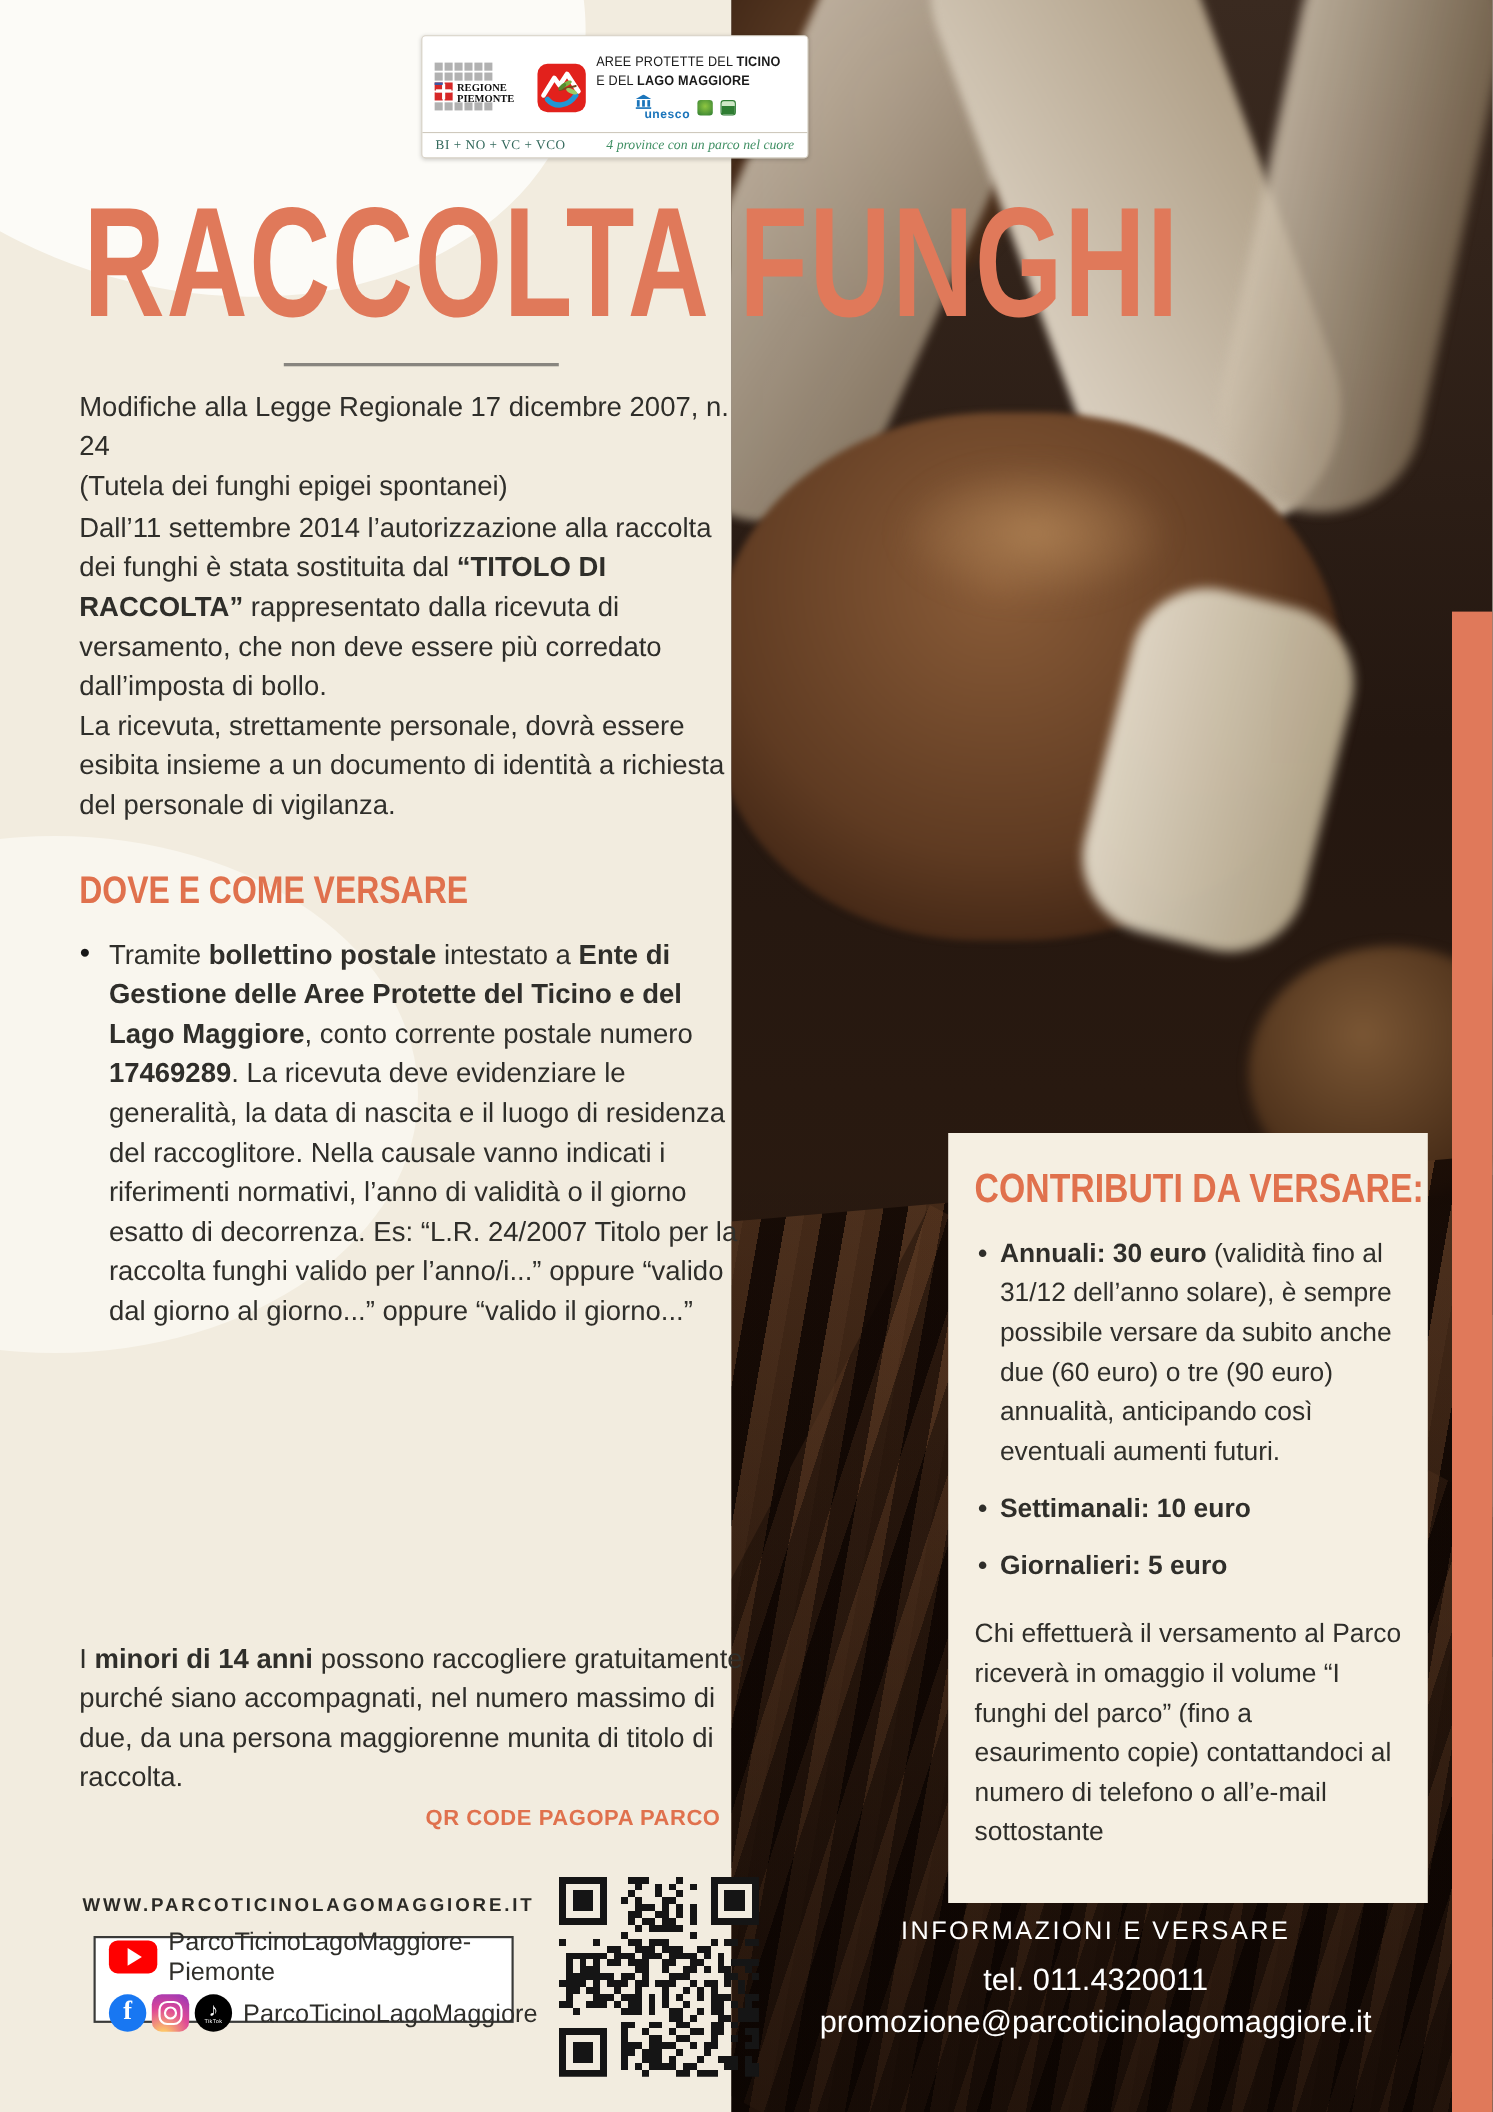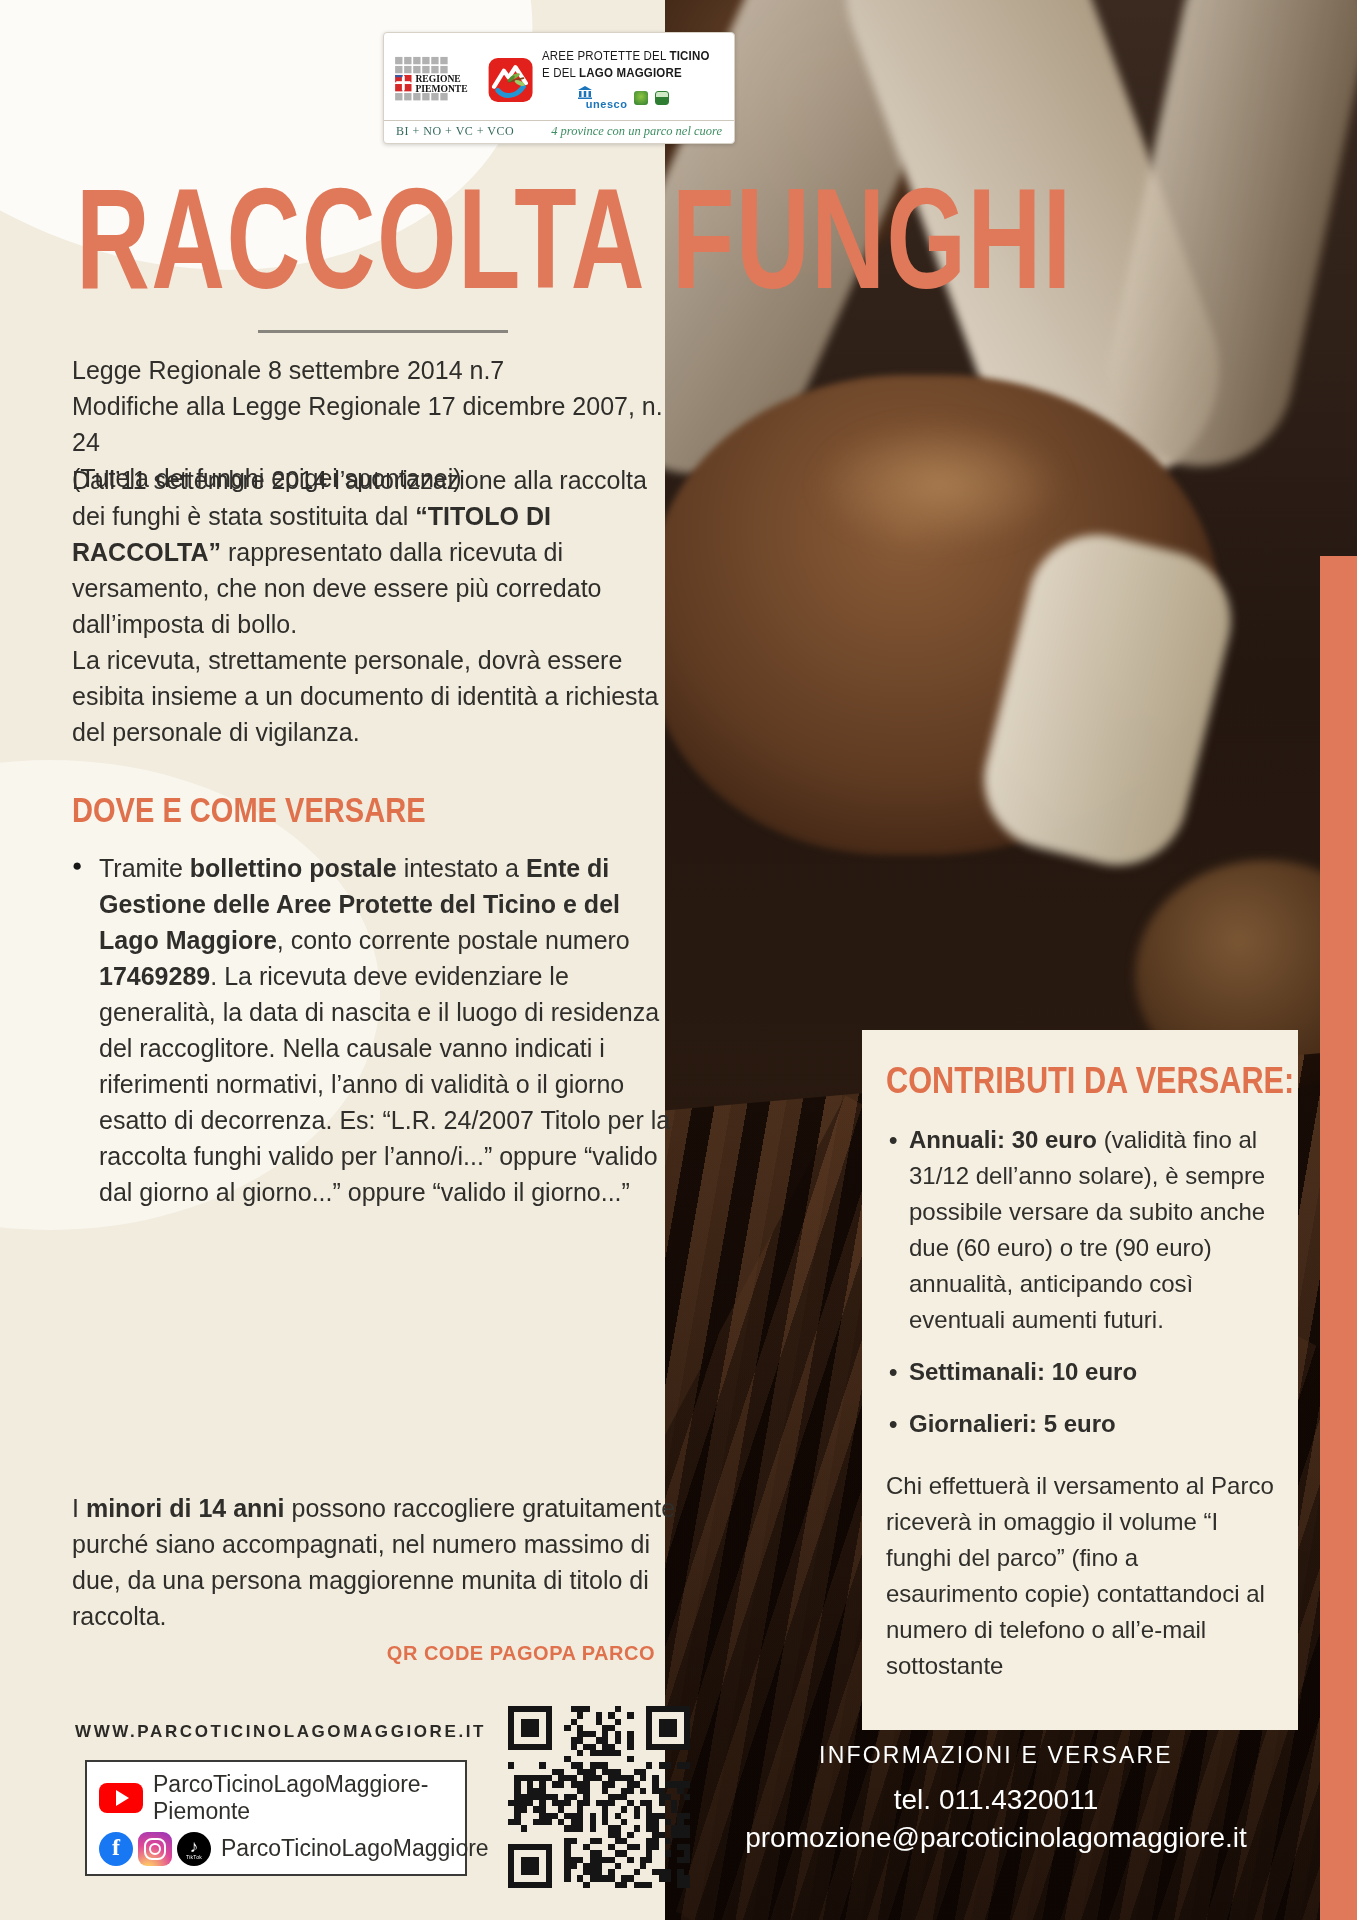--- a/index.html
+++ b/index.html
@@ -76,21 +76,21 @@
   .bullets li{position:relative;padding-left:27px;}
   .bullets li + li{margin-top:103px;}
   .bullets li::before{content:"●";position:absolute;left:0;top:4px;font-size:17px;color:#171717;}
   .minori{position:absolute;left:72px;top:1490px;width:606px;z-index:3;}
   .qr-label{position:absolute;left:72px;top:1642px;width:583px;text-align:right;color:#e0714d;
             font-weight:700;font-size:20px;letter-spacing:.5px;z-index:3;}
   .website{position:absolute;left:75px;top:1722px;font-size:17px;font-weight:700;letter-spacing:2.6px;
            color:#2b2a26;z-index:3;}
 
   
-  .social-card{position:absolute;left:85px;top:1760px;width:382px;height:116px;background:#fff;
+  .social-card{position:absolute;left:85px;top:1760px;width:382px;height:79px;background:#fff;
                border:2px solid #3a3a38;z-index:3;box-sizing:border-box;display:flex;flex-direction:column;
                justify-content:center;gap:7px;padding:6px 12px;}
   .social-row{display:flex;align-items:center;gap:10px;}
   .social-row .label{font-size:23px;color:#2f2e2a;}
   .yt{width:44px;height:30px;background:#ff0000;border-radius:8px;display:flex;align-items:center;justify-content:center;flex:0 0 auto;}
   .yt i{display:block;width:0;height:0;border-left:13px solid #fff;border-top:8px solid rgba(0,0,0,0);border-bottom:8px solid rgba(0,0,0,0);margin-left:3px;}
   .icon-cluster{display:flex;align-items:center;gap:5px;flex:0 0 auto;}
   .fb{width:34px;height:34px;border-radius:50%;background:#1877f2;position:relative;}
   .fb::after{content:"f";position:absolute;left:0;right:0;top:2px;text-align:center;color:#fff;
              font-family:"Liberation Serif",serif;font-weight:700;font-size:24px;}
@@ -215,21 +215,20 @@
     <div class="card-bottom">
       <span class="provinces">BI + NO + VC + VCO</span>
       <span class="slogan">4 province con un parco nel cuore</span>
     </div>
   </div>
 
   <div class="title">RACCOLTA FUNGHI</div>
   <div class="divider"></div>
 
   <div class="law txt">
-    <p>Legge Regionale 8 settembre 2014 n.7</p>
     <p>Modifiche alla Legge Regionale 17 dicembre 2007, n. 24</p>
     <p>(Tutela dei funghi epigei spontanei)</p>
   </div>
 
   <div class="intro txt">
     <p><span>Dall’11 settembre 2014 l’autorizzazione alla raccolta dei funghi è stata sostituita dal </span><b>“TITOLO DI RACCOLTA”</b><span> rappresentato dalla ricevuta di versamento, che non deve essere più corredato dall’imposta di bollo.</span></p>
     <p>La ricevuta, strettamente personale, dovrà essere esibita insieme a un documento di identità a richiesta del personale di vigilanza.</p>
   </div>
 
   <div class="dove-heading sec-heading">DOVE E COME VERSARE</div>

